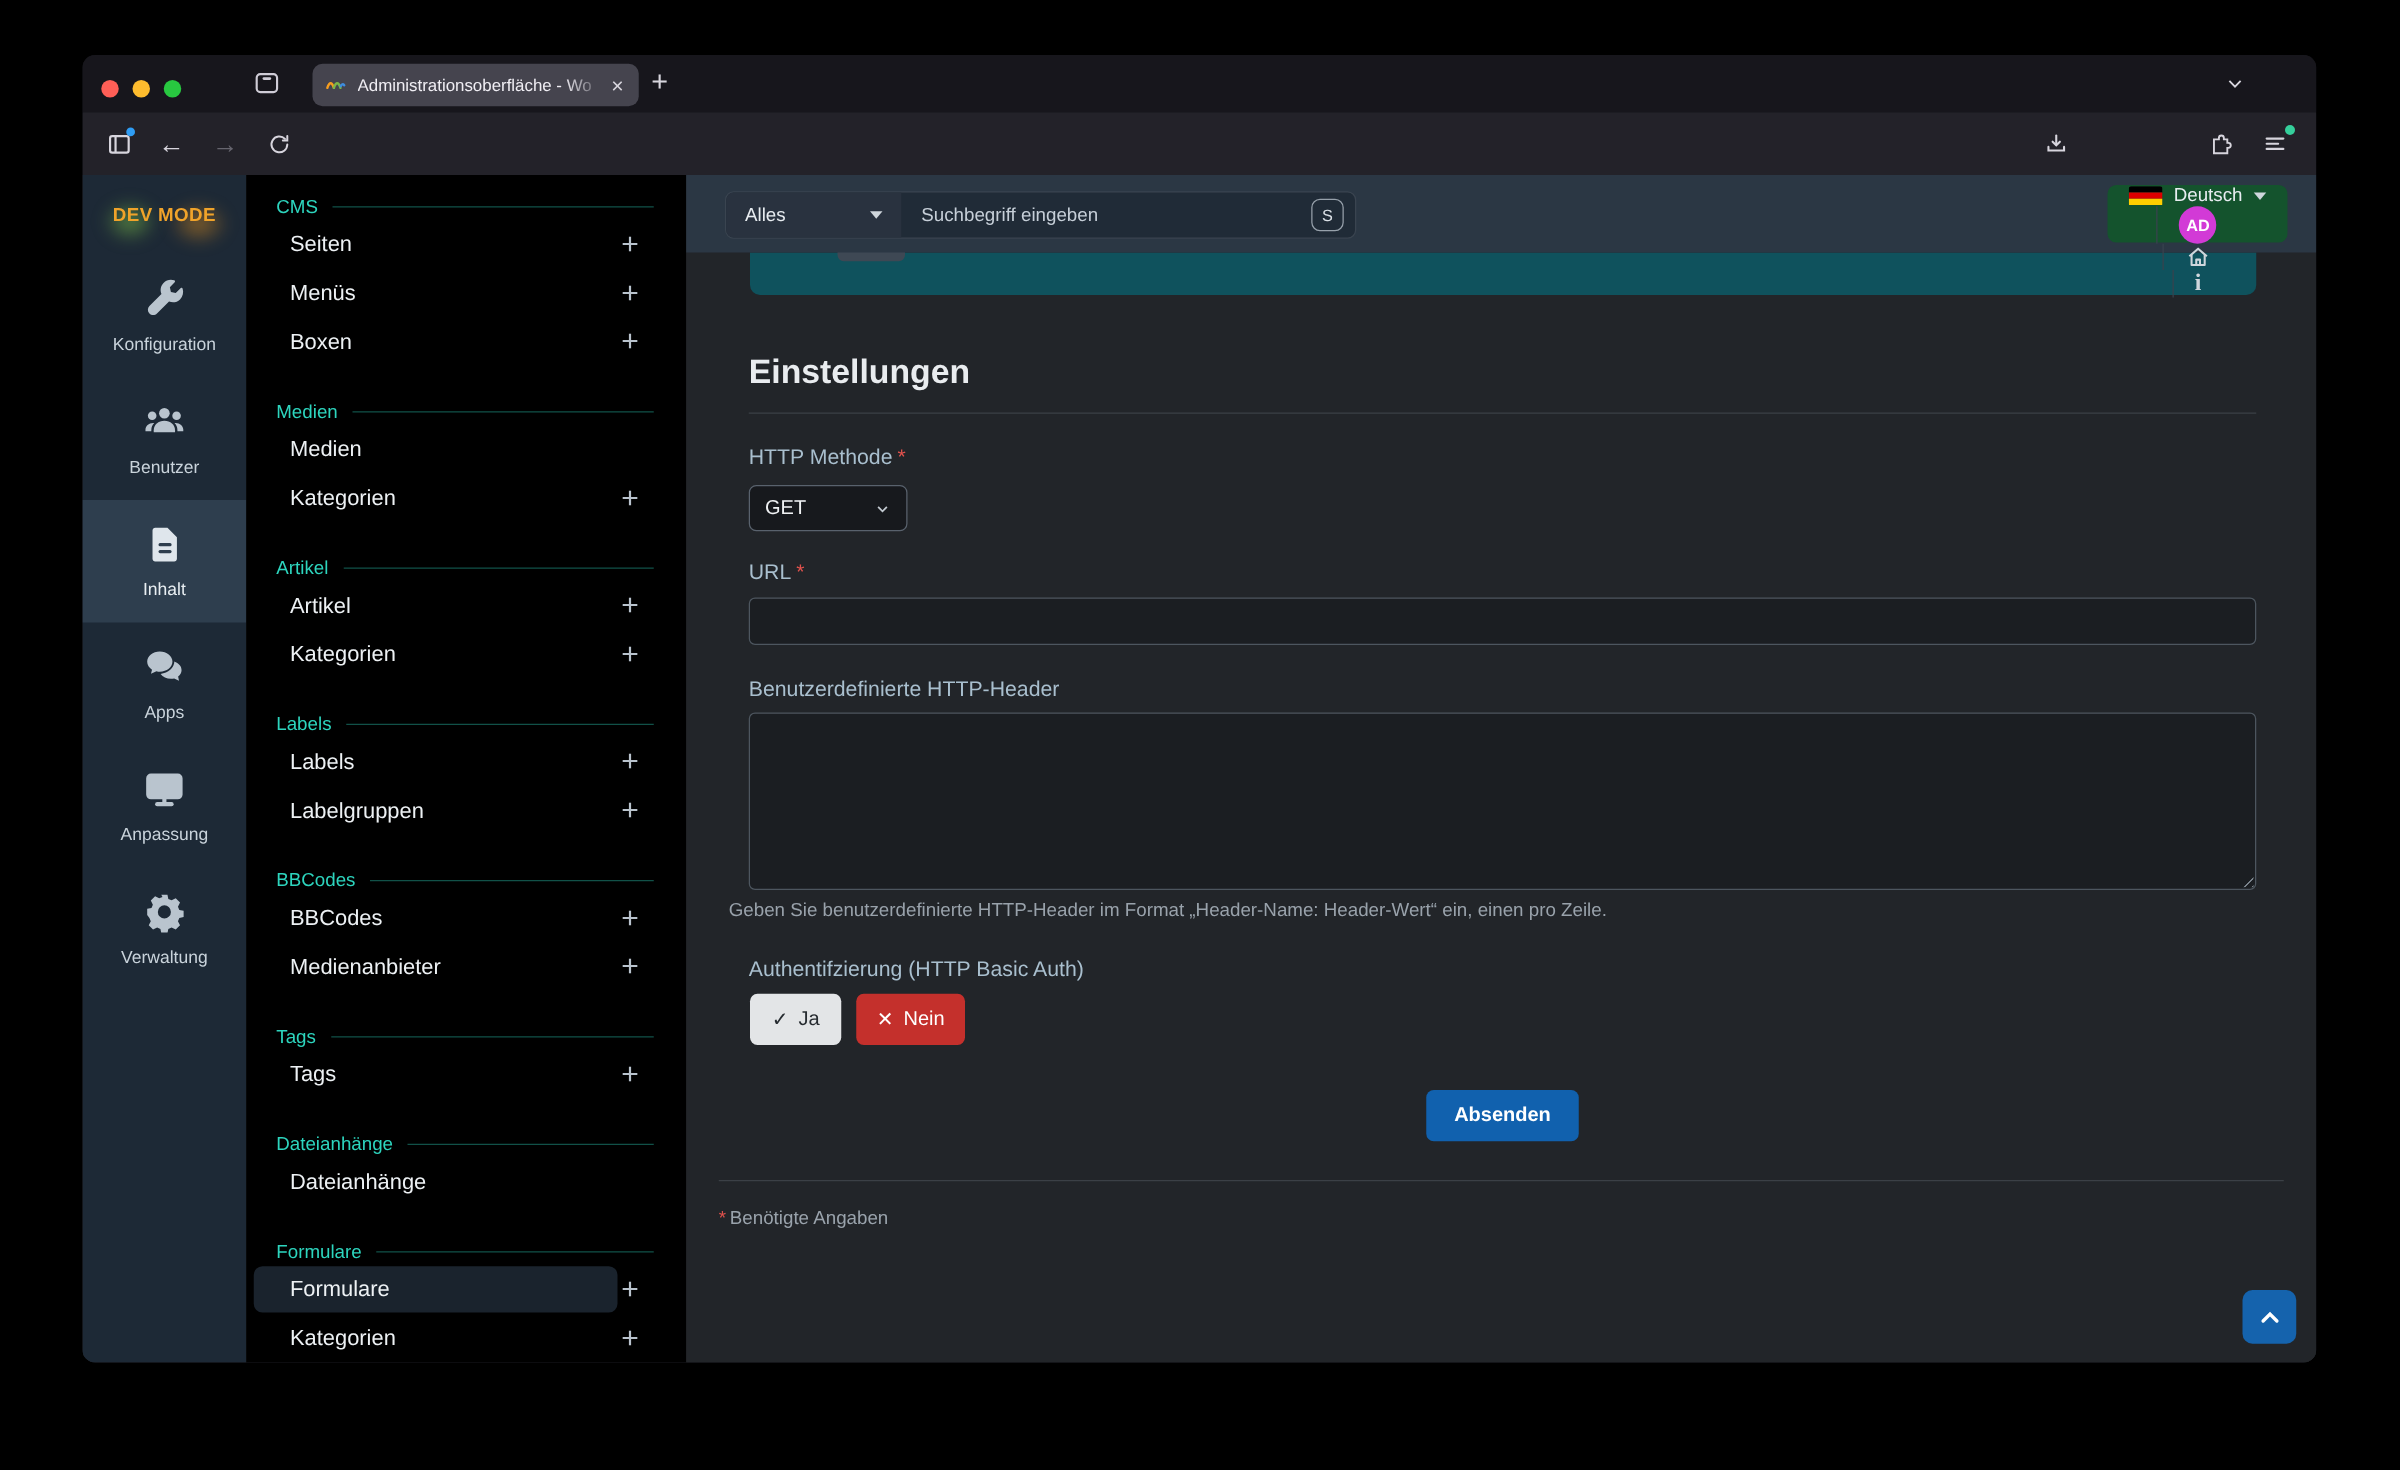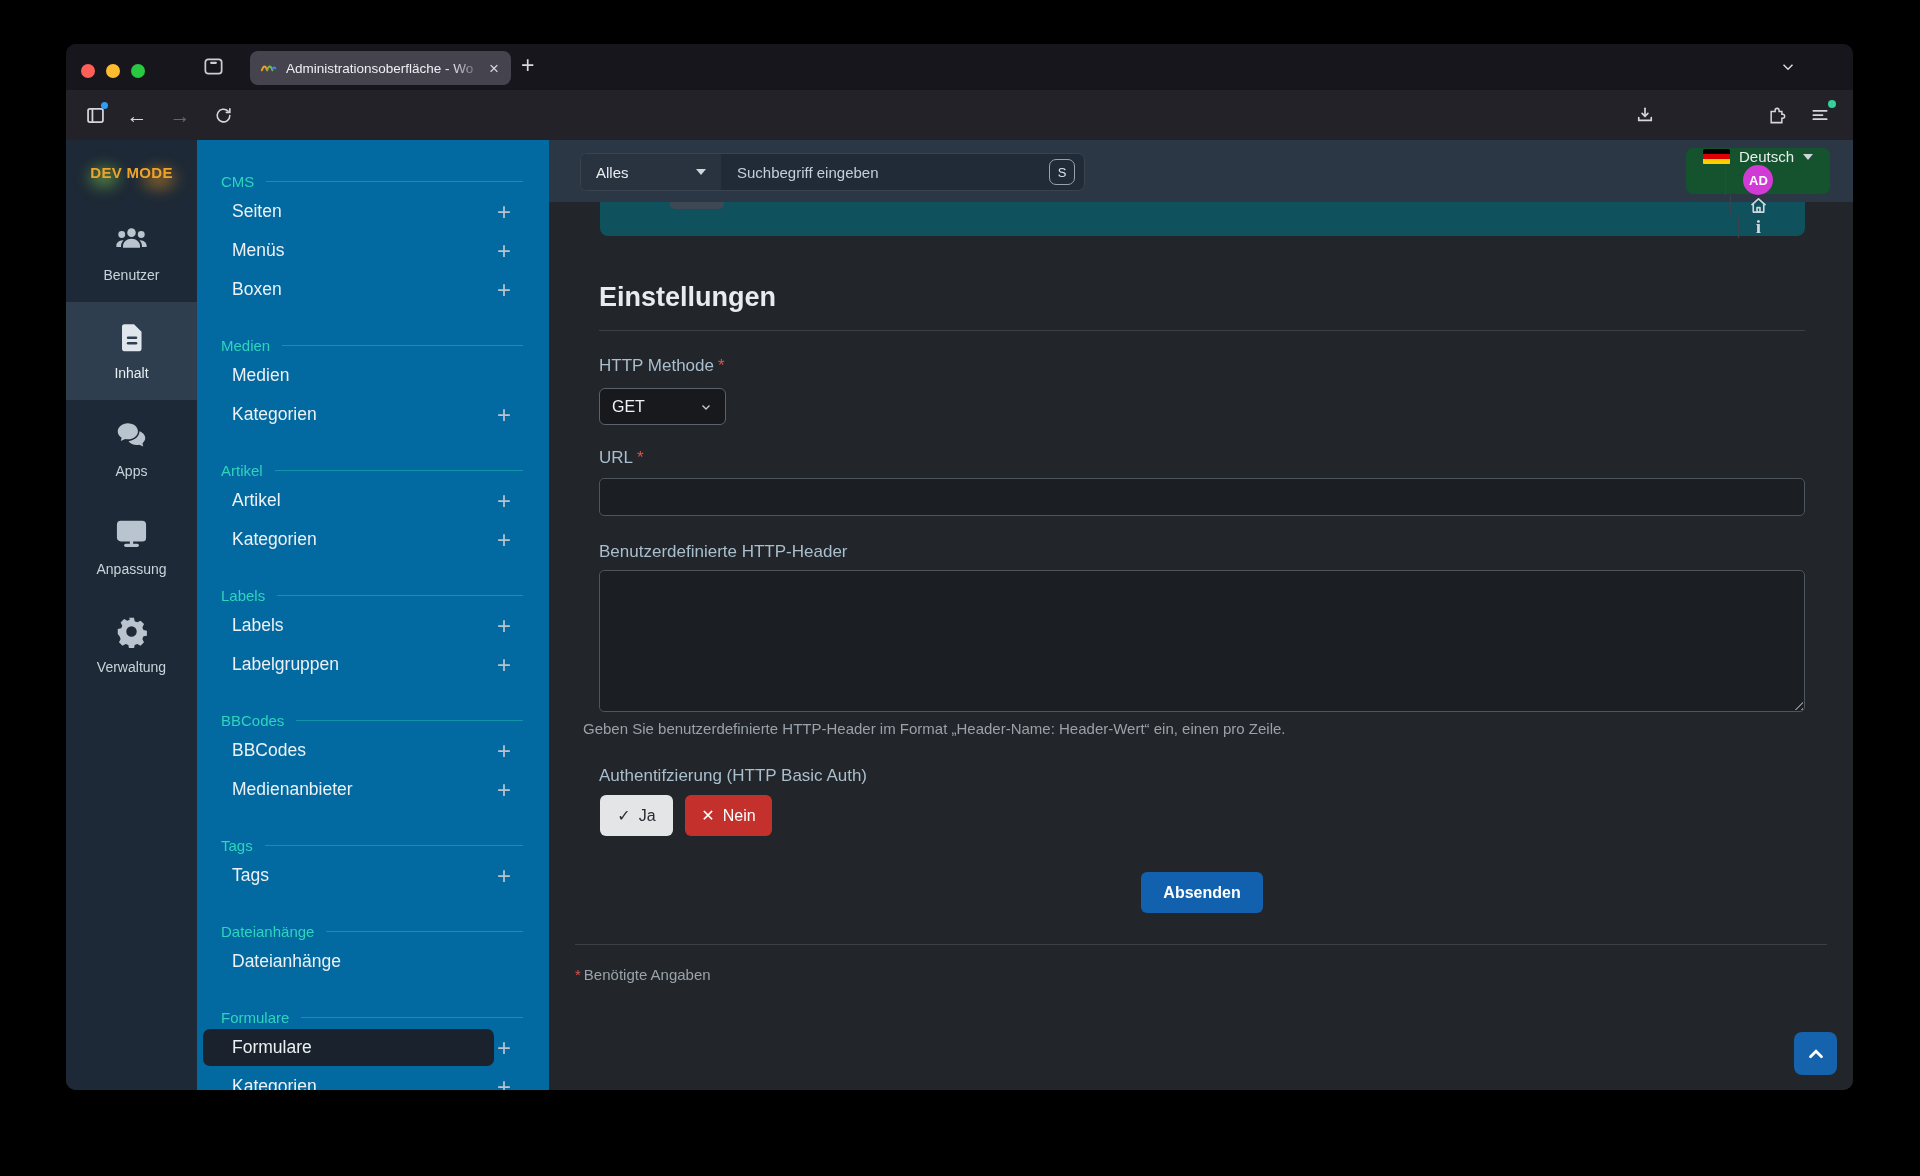--- a/index.html
+++ b/index.html
@@ -41,21 +41,21 @@
   .blob.g { left: 16px; top: 20px; width: 44px; height: 34px; background: radial-gradient(closest-side, rgba(110,170,70,.75), transparent); }
   .blob.o { right: 14px; top: 22px; width: 48px; height: 34px; background: radial-gradient(closest-side, rgba(235,150,30,.55), transparent); }
   .devmode-label { position: relative; z-index: 1; color: #f0a32a; font-weight: bold; font-size: 15px; letter-spacing: .3px; }
   .navitem { height: 98px; display: flex; flex-direction: column; align-items: center; justify-content: center; gap: 11px; color: #c9d3db; cursor: default; }
   .navitem svg { width: 33px; height: 33px; fill: #b9c4ce; }
   .navitem .navlabel { font-size: 14px; }
   .navitem.active { background: #2e3e4e; color: #e8eef2; }
   .navitem.active svg { fill: #dfe6ec; }
 
   
-  .submenu { position: absolute; left: 131px; top: 0; width: 352px; height: 100%; background: #0369a1; padding-top: 31px; overflow: hidden; }
+  .submenu { position: absolute; left: 131px; top: 0; width: 352px; height: 100%; background: #000000; padding-top: 15px; overflow: hidden; }
   .msection { margin-bottom: 26px; }
   .mtitle { height: 21px; display: flex; align-items: center; margin: 0 26px 0 24px; color: #2dd5be; font-size: 15px; }
   .mtitle::after { content: ""; flex: 1; height: 1px; background: rgba(45,213,190,.38); margin-left: 12px; }
   .mrow { position: relative; height: 39px; display: flex; align-items: center; padding-left: 35px; font-size: 17.5px; color: #edf1f4; cursor: default; }
   .mrow .mlabel { position: relative; z-index: 1; }
   .mrow .add { position: absolute; right: 38px; top: 50%; transform: translateY(-50%); font-size: 24px; font-weight: 300; color: #b9c3cd; z-index: 1; }
   .mrow.active::before { content: ""; position: absolute; left: 6px; right: 55px; top: 1px; bottom: 1px; background: #1a232d; border-radius: 7px; }
 
   
   .content { position: absolute; left: 483px; top: 0; right: 0; height: 100%; background: #222529; }
@@ -233,20 +233,28 @@
 
       <div class="acpnav">
         <div class="devmode">
           <span class="blob g"></span>
           <span class="blob o"></span>
           <span class="devmode-label">DEV MODE</span>
         </div>
         <div class="navitem">
           <span>
               <svg viewBox="0 0 24 24">
+                <path d="M22.6 5.7c-.2-.5-.8-.6-1.2-.2l-2.8 2.8-2.8-.6-.6-2.8 2.8-2.8c.4-.4.2-1-.3-1.2-2.1-.7-4.6-.2-6.2 1.5-1.7 1.7-2.1 4.2-1.2 6.4l-7 7c-1.2 1.2-1.2 3.2 0 4.4 1.2 1.2 3.2 1.2 4.4 0l7-7c2.2.9 4.7.5 6.4-1.2 1.7-1.7 2.2-4.2 1.5-6.3z"></path>
+              </svg>
+            </span>
+          <span class="navlabel">Konfiguration</span>
+        </div>
+        <div class="navitem">
+          <span>
+              <svg viewBox="0 0 24 24">
                 <circle cx="12" cy="7" r="3.1"></circle>
                 <circle cx="4.9" cy="8.4" r="2.5"></circle>
                 <circle cx="19.1" cy="8.4" r="2.5"></circle>
                 <path d="M12 11.4c3.5 0 6.2 2.4 6.2 5.4v1.2H5.8v-1.2c0-3 2.7-5.4 6.2-5.4z"></path>
                 <path d="M5.5 12.6c-2.6.1-4.5 1.8-4.5 3.9v1h3.4v-.7c0-1.6.6-3 1.7-4.1-.2 0-.4-.1-.6-.1z"></path>
                 <path d="M18.5 12.6c2.6.1 4.5 1.8 4.5 3.9v1h-3.4v-.7c0-1.6-.6-3-1.7-4.1.2 0 .4-.1.6-.1z"></path>
               </svg>
             </span>
           <span class="navlabel">Benutzer</span>
         </div>

